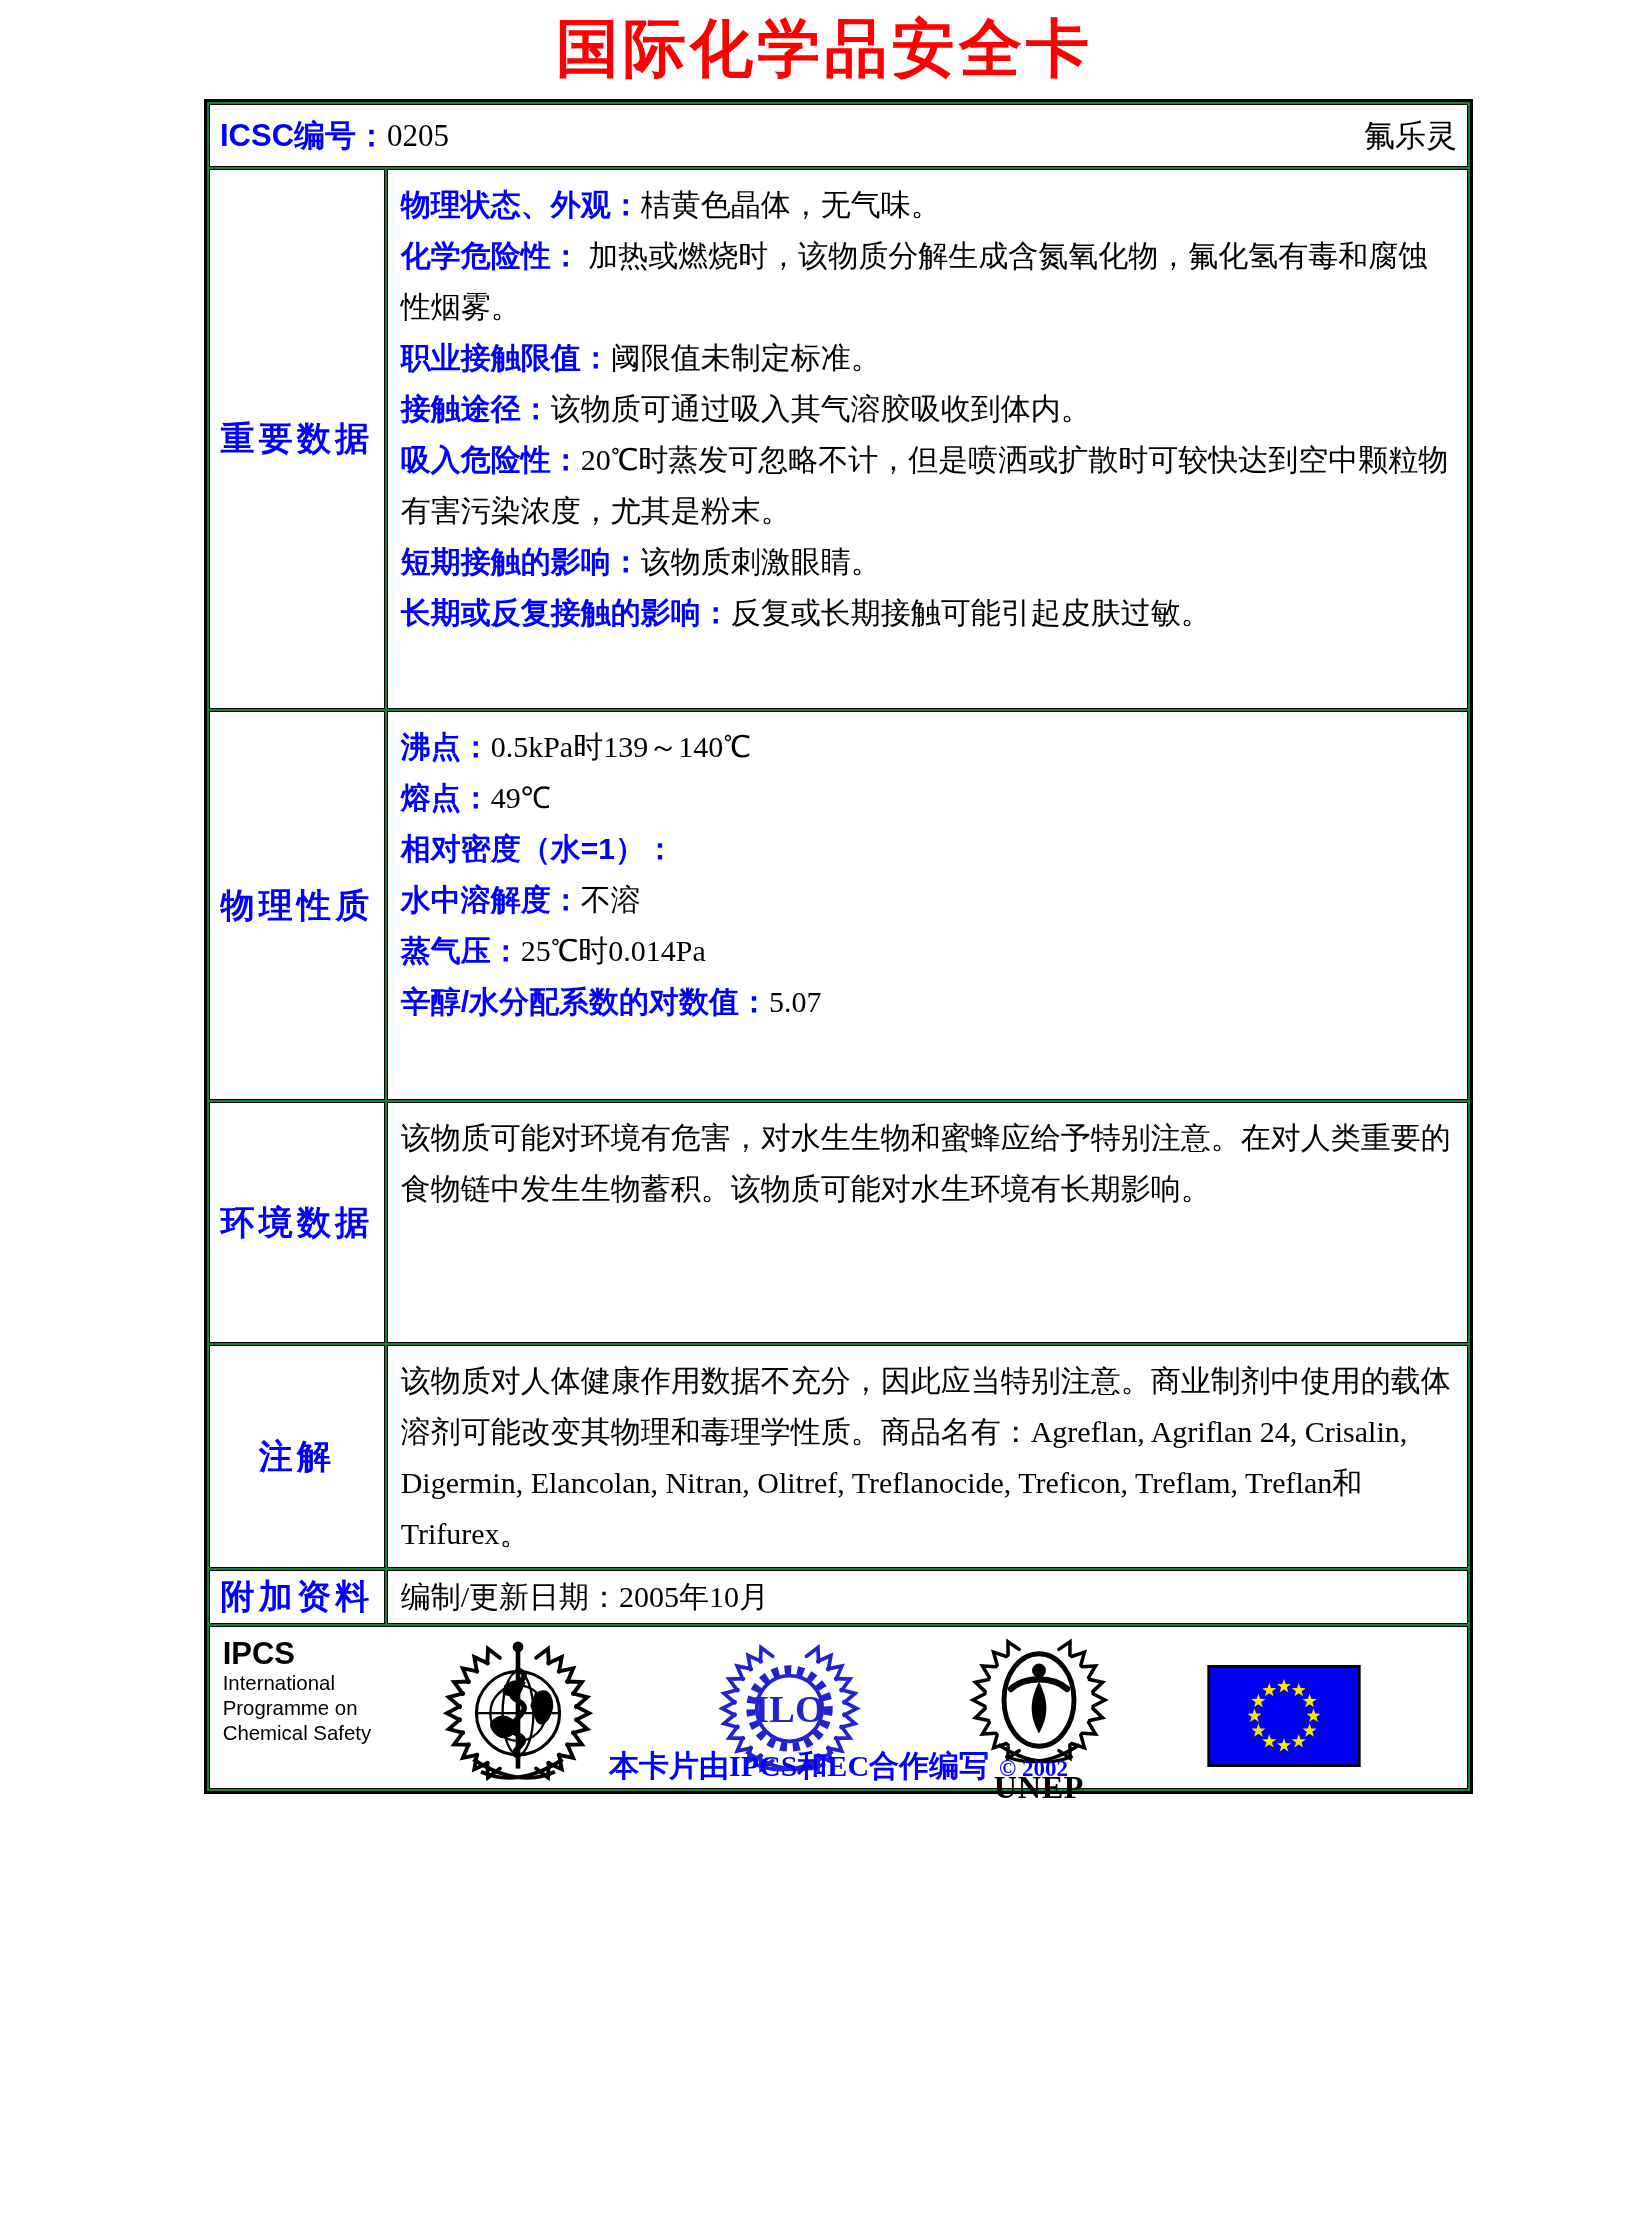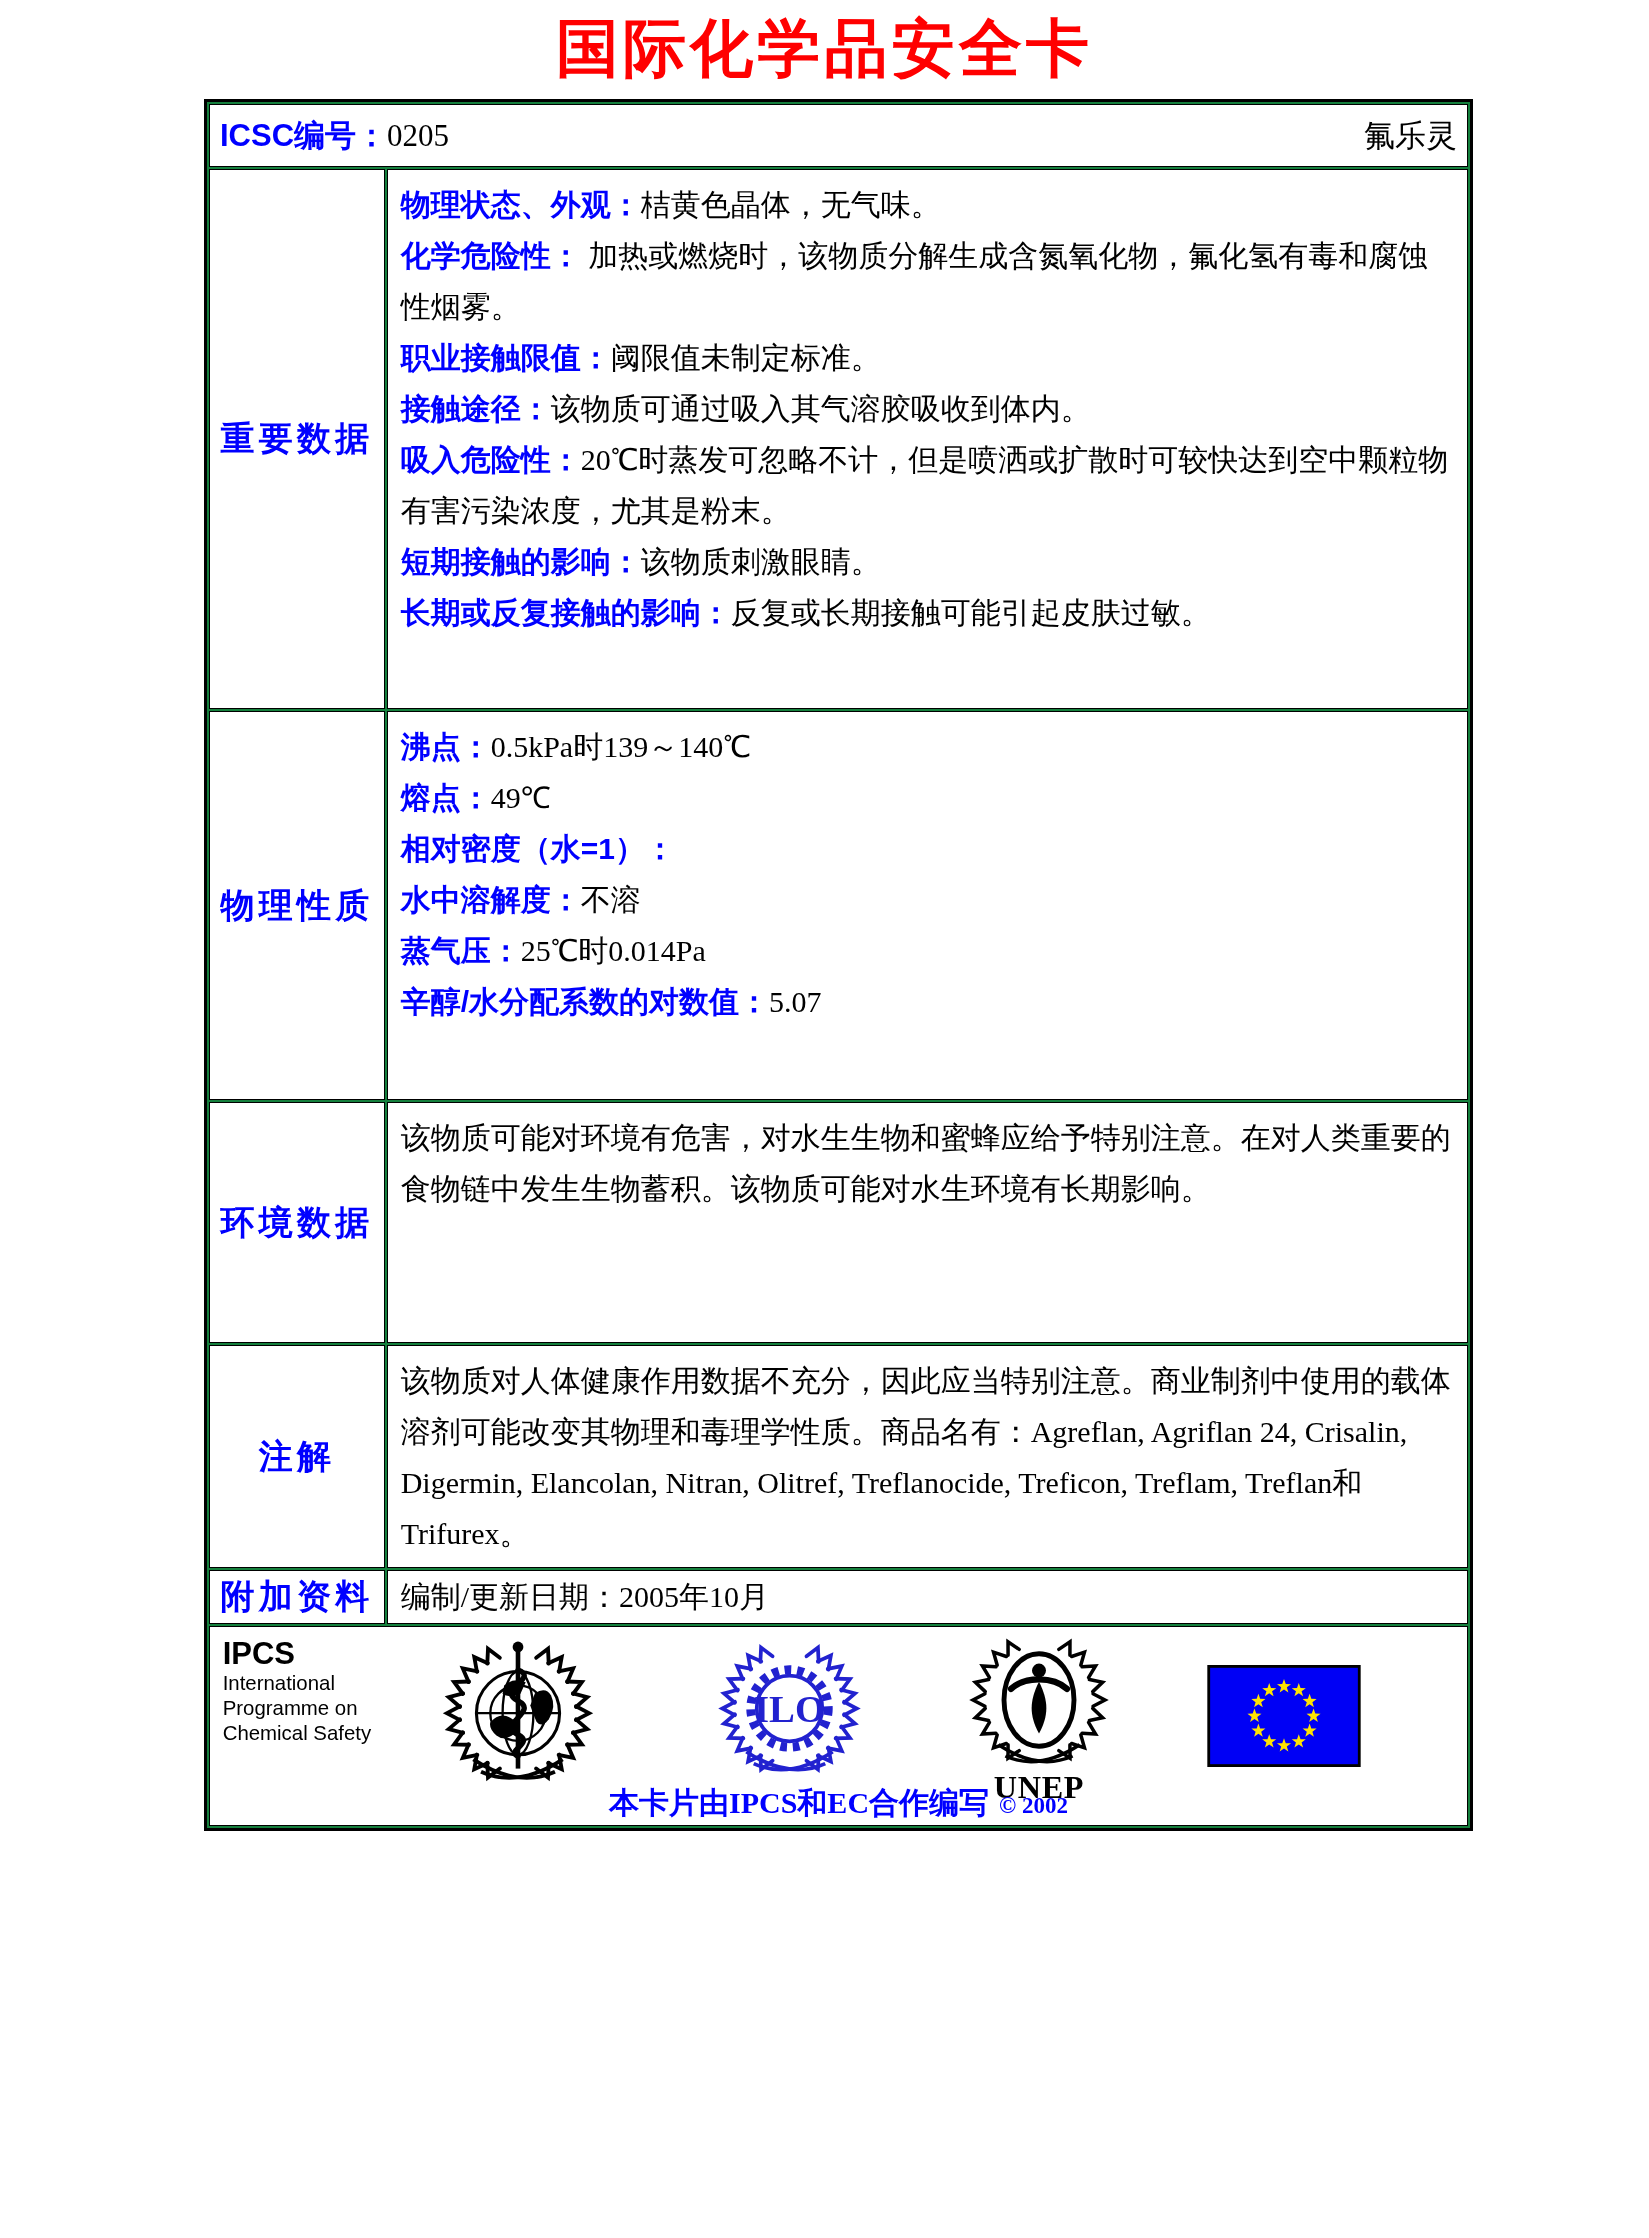--- a/index.html
+++ b/index.html
@@ -26,21 +26,21 @@
   .icsc-k{font-family:"Liberation Sans",sans-serif;font-weight:bold;color:var(--label-blue);}
   .icsc-n{color:#000;}
   .chem-name{color:#000;margin-left:36px;}
   td.lbl{width:176px;text-align:center;vertical-align:middle;
          font-family:Liberation Serif, serif;font-weight:bold;
          color:var(--label-blue);font-size:34px;letter-spacing:4.2px;}
   td.cnt{padding:8.5px 12.7px;font-size:30px;line-height:51px;color:#000;}
   .k{font-family:"Liberation Sans",sans-serif;font-weight:bold;color:var(--label-blue);}
   .k.plain{font-family:"Liberation Serif",serif;font-weight:normal;color:#000;}
   .h-impt{height:540px;} .h-phys{height:389px;} .h-env{height:241px;}
-  .h-note{height:202px;} .h-add{height:41px;} .h-foot{height:200px;} .h-legal{height:62px;}
+  .h-note{height:202px;} .h-add{height:41px;} .h-foot{height:163px;} .h-legal{height:62px;}
   td.cnt.small{line-height:normal;padding:5.6px 12.7px;}
   td.foot{position:relative;}
   .ipcs{position:absolute;left:12.7px;top:10px;font-family:"Liberation Sans",sans-serif;}
   .ipcs-t{font-size:31px;font-weight:bold;color:#000;line-height:34px;}
   .ipcs-s{font-size:20.4px;line-height:25px;color:#000;}
   .logo{position:absolute;}
   #svg-who{left:227px;top:2.8px;width:162px;height:154px;}
   #svg-ilo{left:505px;top:7px;width:149px;height:149px;}
   #svg-unep{left:759px;top:2.8px;width:140px;height:175px;}
   #svg-eu{left:997px;top:38px;width:154px;height:102px;}

